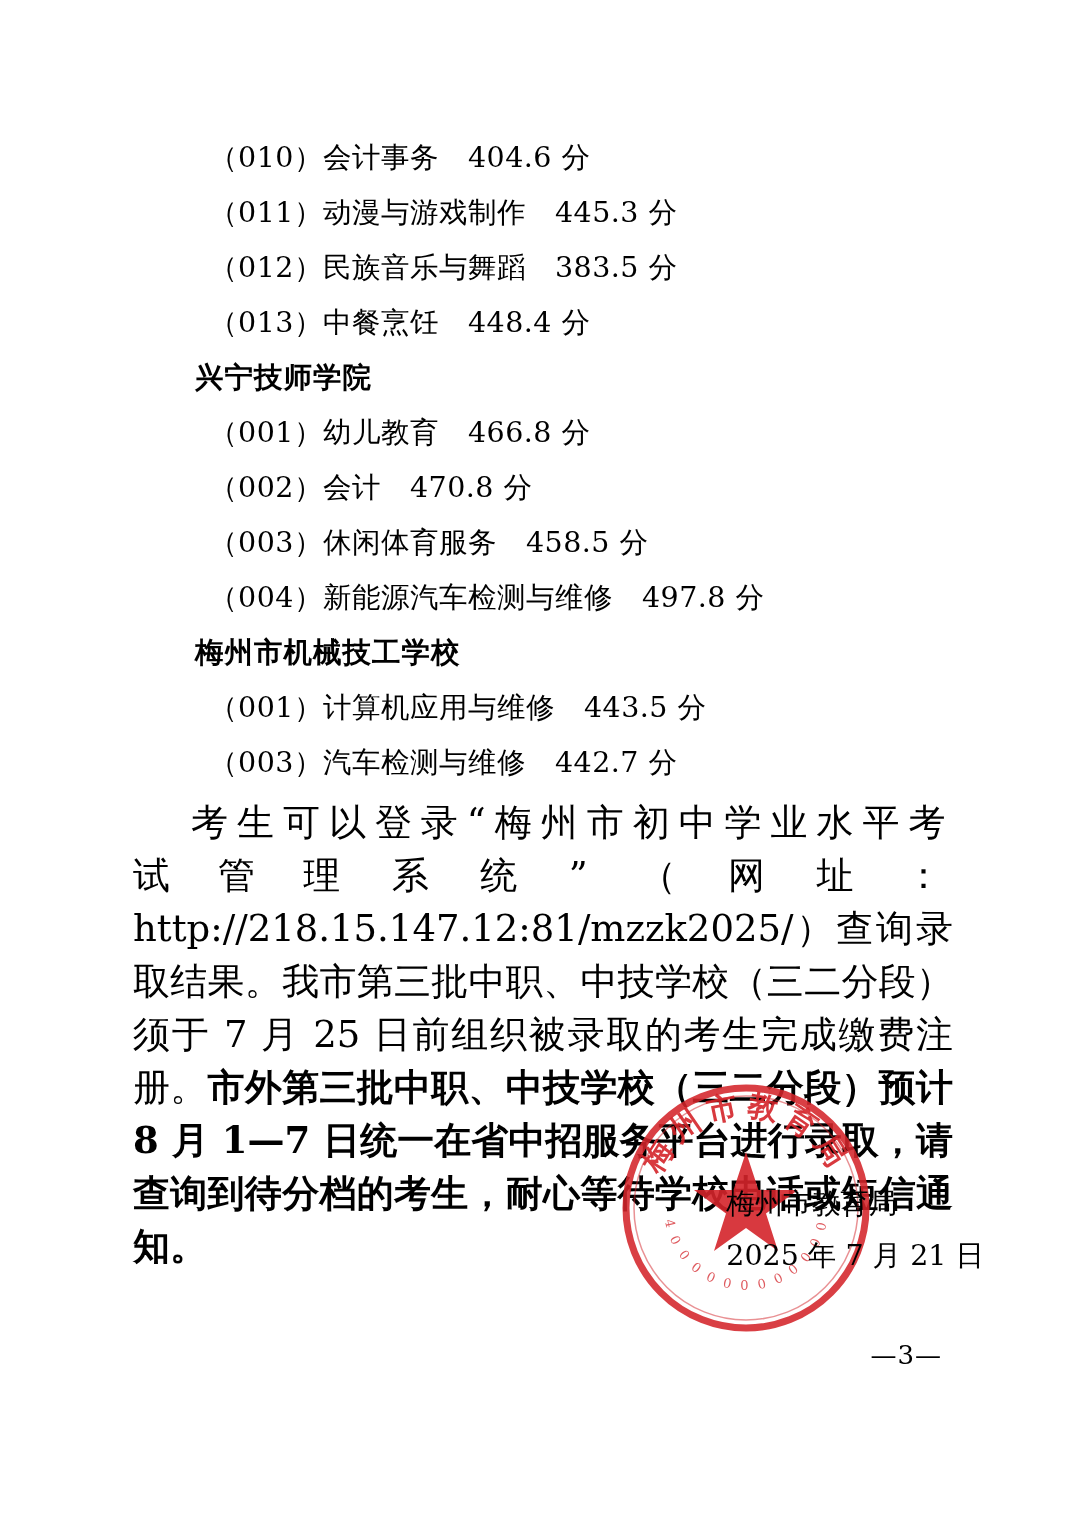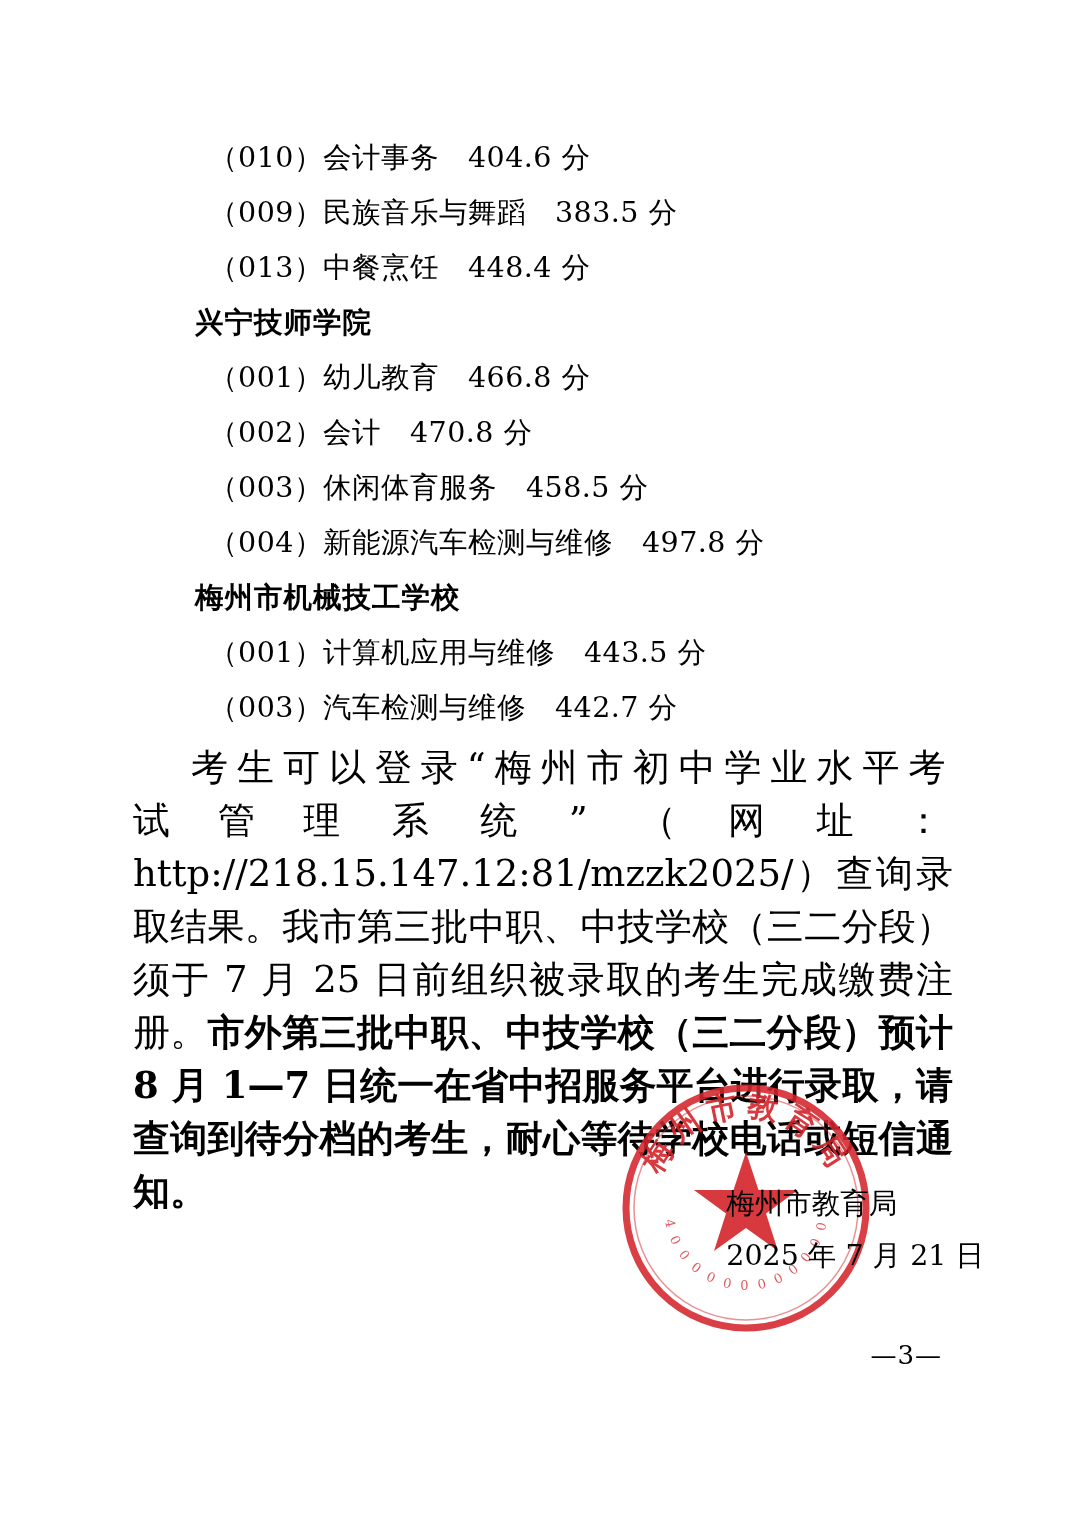--- a/index.html
+++ b/index.html
@@ -90,21 +90,22 @@
   }
 </style>
 </head>
 <body>
 
 <div class="page">
 
   <div class="content">
 
     <div class="line indent2">（010）会计事务　404.6 分</div>
-    <div class="line indent2">（009）民族音乐与舞蹈　383.5 分</div>
+    <div class="line indent2">（011）动漫与游戏制作　445.3 分</div>
+    <div class="line indent2">（012）民族音乐与舞蹈　383.5 分</div>
     <div class="line indent2">（013）中餐烹饪　448.4 分</div>
 
     <div class="school">兴宁技师学院</div>
 
     <div class="line indent2">（001）幼儿教育　466.8 分</div>
     <div class="line indent2">（002）会计　470.8 分</div>
     <div class="line indent2">（003）休闲体育服务　458.5 分</div>
     <div class="line indent2">（004）新能源汽车检测与维修　497.8 分</div>
 
     <div class="school">梅州市机械技工学校</div>

